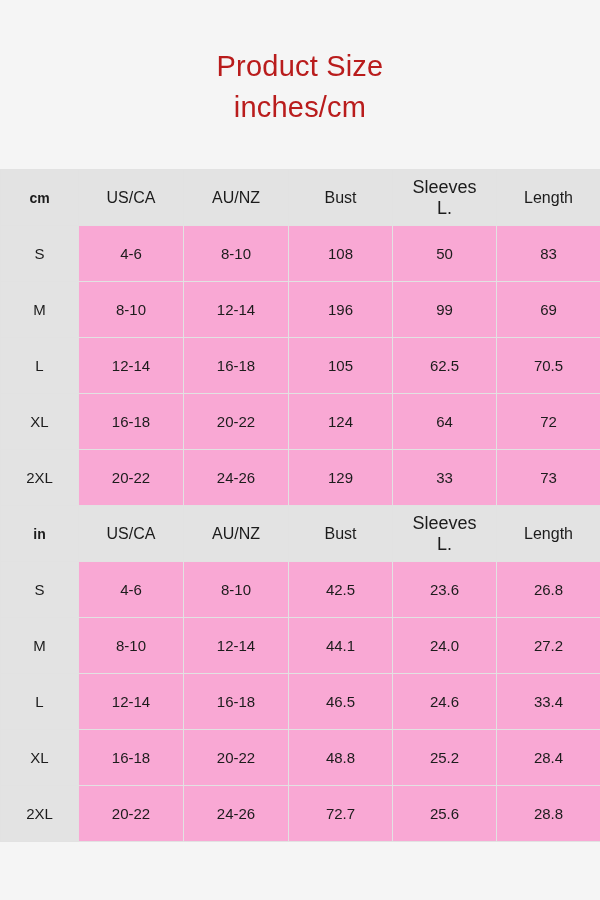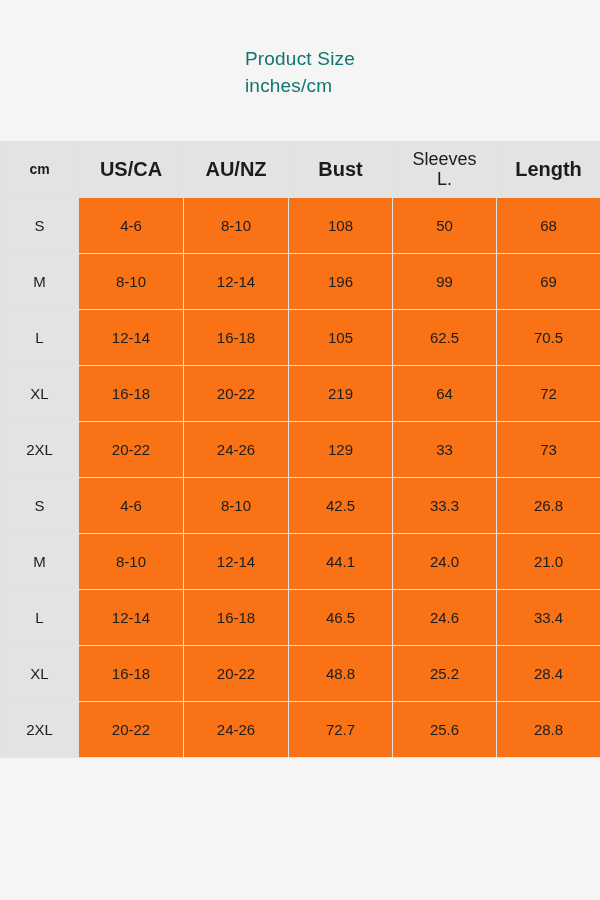--- a/index.html
+++ b/index.html
@@ -17,25 +17,25 @@
   .page {
     width: 600px;
     height: 900px;
     position: relative;
     display: flex;
     flex-direction: column;
     align-items: center;
   }
   .title {
     margin-top: 46px;
-    font-size: 19px;
+    font-size: 29px;
     line-height: 1.42;
-    text-align: left;
+    text-align: center;
     font-weight: 400;
-    color: #0f766e;
+    color: #b91c1c;
     letter-spacing: 0.2px;
     white-space: pre-line;
   }
   .table-wrap {
     margin-top: 41px;
     width: 600px;
   }
   table.size-table {
     border-collapse: collapse;
     width: 600px;
@@ -56,39 +56,39 @@
   
   col.c0 { width: 78px; }
   col.c1 { width: 105px; }
   col.c2 { width: 105px; }
   col.c3 { width: 104px; }
   col.c4 { width: 104px; }
   col.c5 { width: 104px; }
 
   tr.header-row td {
     background: #e3e3e3;
-    font-weight: bold;
-    font-size: 20px;
+    font-weight: normal;
+    font-size: 16px;
   }
   tr.header-row td.unit-cell {
     font-size: 14px;
     font-weight: bold;
   }
   tr.header-row td.small-head {
     font-size: 18px;
     line-height: 1.15;
     font-weight: normal;
   }
   td.row-label {
     background: #e3e3e3;
     font-weight: bold;
     font-size: 15px;
   }
   td.value-cell {
-    background: #f97316;
+    background: #f9a8d4;
   }
   .sleeves-two-line {
     display: block;
     white-space: pre-line;
   }
 </style>
 </head>
 <body>
 
 <div class="page">
@@ -119,21 +119,21 @@
             </td>
           <td>Length</td>
         </tr>
 
         <tr>
           <td class="row-label">S</td>
           <td class="value-cell">4-6</td>
           <td class="value-cell">8-10</td>
           <td class="value-cell">108</td>
           <td class="value-cell">50</td>
-          <td class="value-cell">68</td>
+          <td class="value-cell">83</td>
         </tr>
 
         <tr>
           <td class="row-label">M</td>
           <td class="value-cell">8-10</td>
           <td class="value-cell">12-14</td>
           <td class="value-cell">196</td>
           <td class="value-cell">99</td>
           <td class="value-cell">69</td>
         </tr>
@@ -144,51 +144,62 @@
           <td class="value-cell">16-18</td>
           <td class="value-cell">105</td>
           <td class="value-cell">62.5</td>
           <td class="value-cell">70.5</td>
         </tr>
 
         <tr>
           <td class="row-label">XL</td>
           <td class="value-cell">16-18</td>
           <td class="value-cell">20-22</td>
-          <td class="value-cell">219</td>
+          <td class="value-cell">124</td>
           <td class="value-cell">64</td>
           <td class="value-cell">72</td>
         </tr>
 
         <tr>
           <td class="row-label">2XL</td>
           <td class="value-cell">20-22</td>
           <td class="value-cell">24-26</td>
           <td class="value-cell">129</td>
           <td class="value-cell">33</td>
           <td class="value-cell">73</td>
         </tr>
 
+        <tr class="header-row">
+          <td class="unit-cell">in</td>
+          <td>US/CA</td>
+          <td>AU/NZ</td>
+          <td>Bust</td>
+          <td class="small-head">
+              <span class="sleeves-two-line">Sleeves
+L.</span>
+            </td>
+          <td>Length</td>
+        </tr>
 
         <tr>
           <td class="row-label">S</td>
           <td class="value-cell">4-6</td>
           <td class="value-cell">8-10</td>
           <td class="value-cell">42.5</td>
-          <td class="value-cell">33.3</td>
+          <td class="value-cell">23.6</td>
           <td class="value-cell">26.8</td>
         </tr>
 
         <tr>
           <td class="row-label">M</td>
           <td class="value-cell">8-10</td>
           <td class="value-cell">12-14</td>
           <td class="value-cell">44.1</td>
           <td class="value-cell">24.0</td>
-          <td class="value-cell">21.0</td>
+          <td class="value-cell">27.2</td>
         </tr>
 
         <tr>
           <td class="row-label">L</td>
           <td class="value-cell">12-14</td>
           <td class="value-cell">16-18</td>
           <td class="value-cell">46.5</td>
           <td class="value-cell">24.6</td>
           <td class="value-cell">33.4</td>
         </tr>

